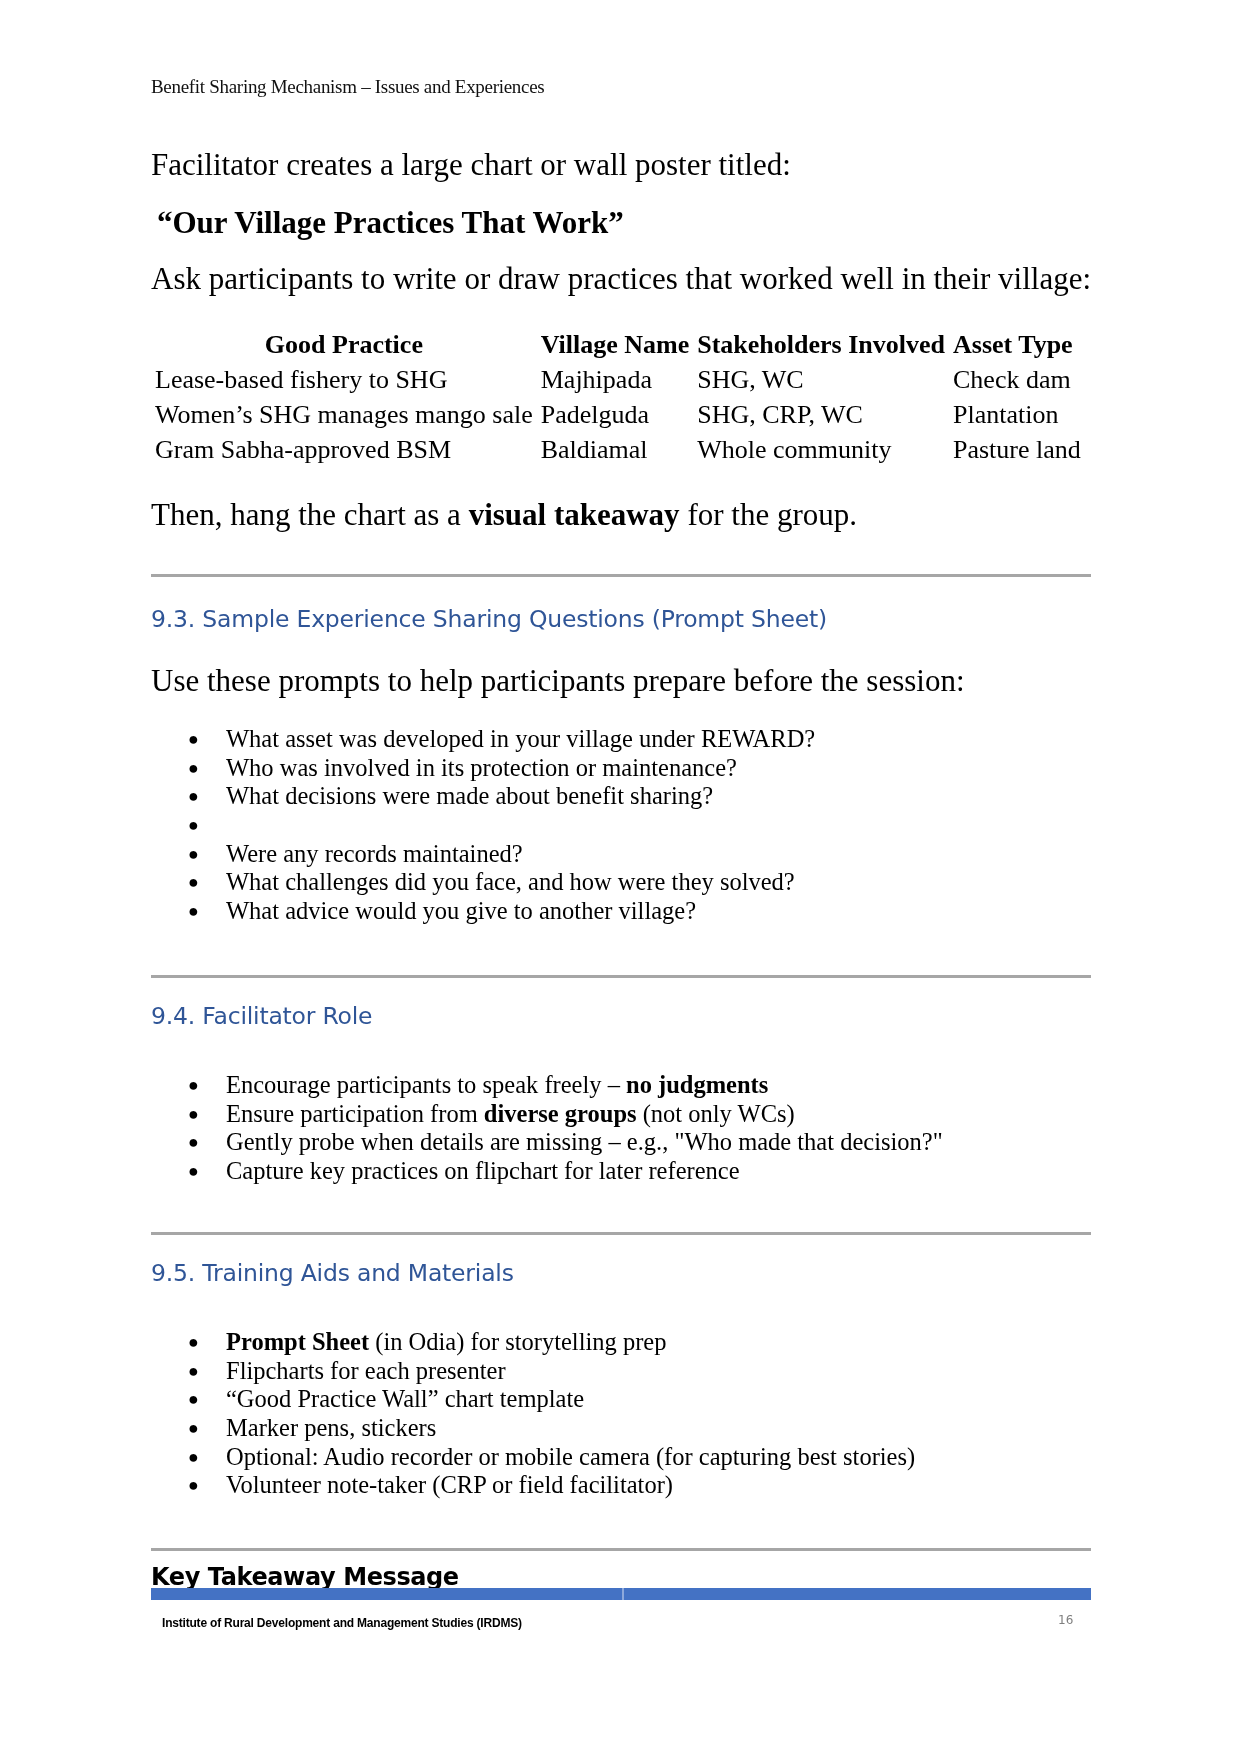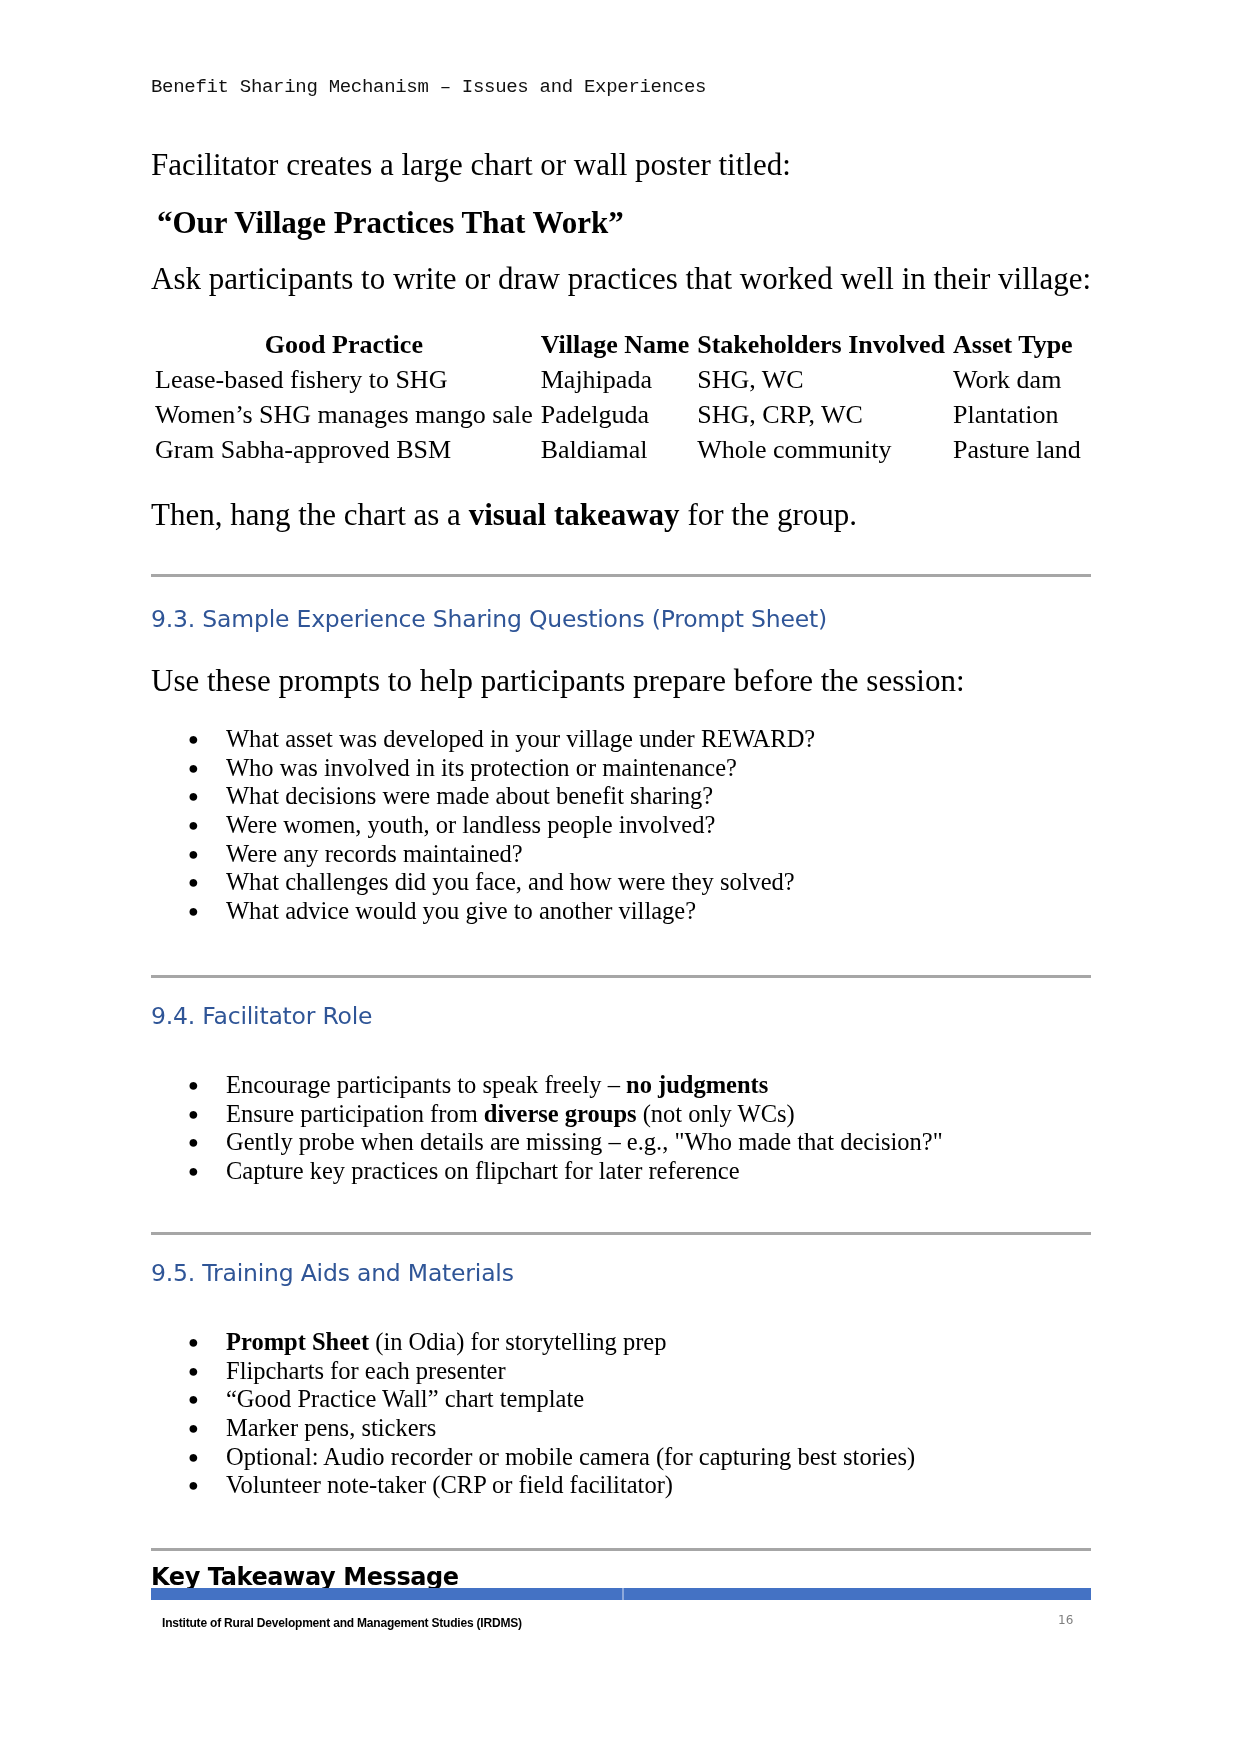--- a/index.html
+++ b/index.html
@@ -1,19 +1,19 @@
 <!DOCTYPE html>
 <html><head>
   <meta charset="utf-8">
   <style>
     html, body { margin: 0; padding: 0; background: #ffffff; }
     body { width: 1240px; height: 1755px; position: relative; overflow: hidden; color: #000; }
     .page { position: absolute; left: 0; top: 0; width: 1240px; height: 1755px; }
     .abs { position: absolute; }
-    .hdr { font-family: Liberation Mono, monospace; font-size: 19px; color: #111; left: 151px; top: 76px; letter-spacing: -0.3px; }
+    .hdr { font-family: Liberation Serif, serif; font-size: 19px; color: #111; left: 151px; top: 76px; letter-spacing: -0.3px; }
     .serif { font-family: "Liberation Serif", serif; font-size: 31px; line-height: 29px; color: #000; }
     .bold { font-weight: bold; }
     .rule { position: absolute; left: 151px; width: 940px; height: 3px; background: #a6a6a6; }
     .h2 { font-family: "DejaVu Sans", sans-serif; font-size: 23.5px; color: #2f5597; left: 151px; letter-spacing: -0.2px; }
     table.practices { position: absolute; left: 151px; top: 327px; border-collapse: collapse; font-family: "Liberation Serif", serif; font-size: 26px; }
     table.practices th, table.practices td { padding: 0 4px; text-align: left; white-space: nowrap; height: 35px; vertical-align: middle; }
     table.practices th { font-weight: bold; }
     table.practices th.center { text-align: center; }
     ul.blist { position: absolute; left: 188px; margin: 0; padding: 0; list-style: none; font-family: "Liberation Serif", serif; font-size: 24.5px; }
     ul.blist li { position: relative; padding-left: 38px; height: 28.7px; line-height: 28.7px; white-space: nowrap; }
@@ -42,21 +42,21 @@
         <th>Village Name</th>
         <th>Stakeholders Involved</th>
         <th>Asset Type</th>
       </tr>
     </thead>
     <tbody>
       <tr>
         <td>Lease-based fishery to SHG</td>
         <td>Majhipada</td>
         <td>SHG, WC</td>
-        <td>Work dam</td>
+        <td>Check dam</td>
       </tr>
       <tr>
         <td>Women’s SHG manages mango sale</td>
         <td>Padelguda</td>
         <td>SHG, CRP, WC</td>
         <td>Plantation</td>
       </tr>
       <tr>
         <td>Gram Sabha-approved BSM</td>
         <td>Baldiamal</td>
@@ -72,21 +72,21 @@
 
   <div class="rule" style="top:574px;"></div>
 
   <div class="abs h2" style="top:605px;">9.3. Sample Experience Sharing Questions (Prompt Sheet)</div>
   <div class="abs serif" style="left:151px; top:666px;">Use these prompts to help participants prepare before the session:</div>
 
   <ul class="blist" style="top:725px;">
     <li><span class="bullet">●</span><span>What asset was developed in your village under REWARD?</span></li>
     <li><span class="bullet">●</span><span>Who was involved in its protection or maintenance?</span></li>
     <li><span class="bullet">●</span><span>What decisions were made about benefit sharing?</span></li>
-    <li><span class="bullet">●</span><span>Were women, youth, or landless people involved?</span></li>
+    <li><span class="bullet">●</span></li>
     <li><span class="bullet">●</span><span>Were any records maintained?</span></li>
     <li><span class="bullet">●</span><span>What challenges did you face, and how were they solved?</span></li>
     <li><span class="bullet">●</span><span>What advice would you give to another village?</span></li>
   </ul>
 
   <div class="rule" style="top:975px;"></div>
 
   <div class="abs h2" style="top:1002px;">9.4. Facilitator Role</div>
 
   <ul class="blist" style="top:1071px;">

